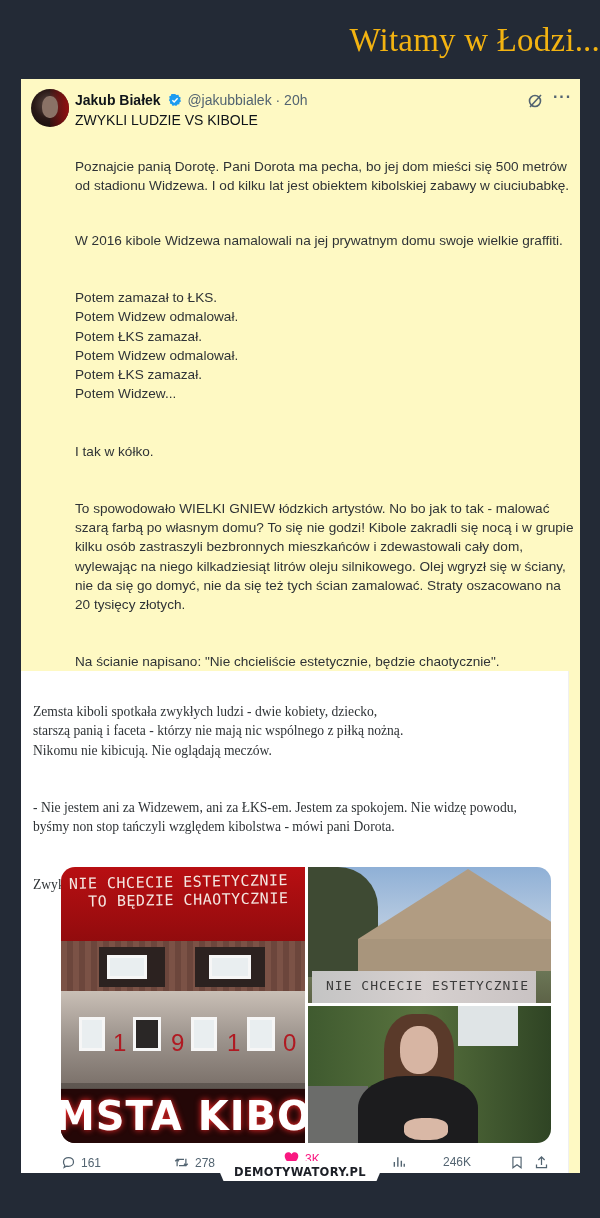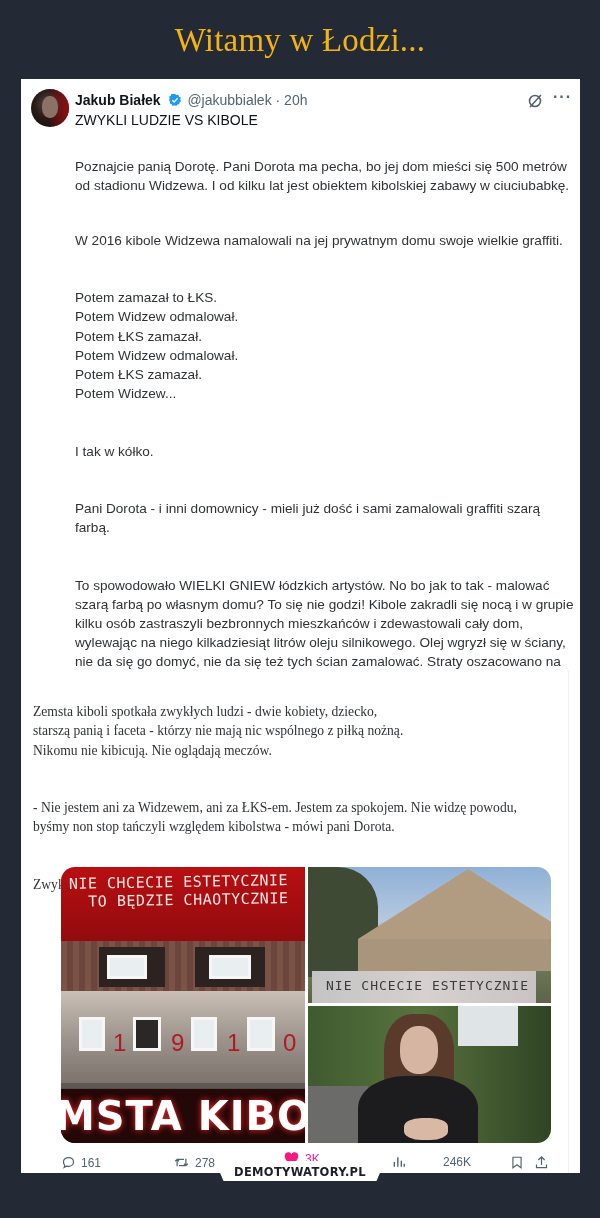--- a/index.html
+++ b/index.html
@@ -1,27 +1,27 @@
 <!DOCTYPE html>
 <html><head>
 <meta charset="utf-8">
 <style>
   * { box-sizing: border-box; margin: 0; padding: 0; }
   html, body { width: 600px; height: 1218px; background: #232a36; overflow: hidden; }
   body { position: relative; font-family: "Liberation Sans", "DejaVu Sans", sans-serif; }
 
   .page-title {
-    position: absolute; left: 0; top: 22px; width: 600px; text-align: center;
+    position: absolute; left: 0; top: 22px; width: 600px; text-align: right;
     font-family: "Liberation Serif", "DejaVu Serif", serif;
     font-size: 33px; color: #f3b311; letter-spacing: 0.2px;
   }
 
   .card {
     position: absolute; left: 21px; top: 79px; width: 559px; height: 1094px;
-    background: #ffffff; overflow: hidden;
+    background: #fef9c3; overflow: hidden;
   }
 
   .avatar {
     position: absolute; left: 10px; top: 10px; width: 38px; height: 38px; border-radius: 50%;
     background: radial-gradient(circle at 45% 40%, #5a4a44 0%, #2a1a18 45%, #0d0808 100%);
     overflow: hidden;
   }
   .avatar .red-half {
     position: absolute; right: 0; top: 0; width: 50%; height: 100%;
     background: linear-gradient(90deg, rgba(120,10,10,0.2), rgba(170,15,15,0.85));
@@ -174,21 +174,20 @@
   <div class="body-text">
     <p>Poznajcie panią Dorotę. Pani Dorota ma pecha, bo jej dom mieści się 500 metrów od stadionu Widzewa. I od kilku lat jest obiektem kibolskiej zabawy w ciuciubabkę.</p>
     <p style="margin-top:16px">W 2016 kibole Widzewa namalowali na jej prywatnym domu swoje wielkie graffiti.</p>
     <p style="margin-top:19px">Potem zamazał to ŁKS.
 Potem Widzew odmalował.
 Potem ŁKS zamazał.
 Potem Widzew odmalował.
 Potem ŁKS zamazał.
 Potem Widzew...</p>
     <p style="margin-top:19px">I tak w kółko.</p>
-    <p style="margin-top:19px">Pani Dorota - i inni domownicy - mieli już dość i sami zamalowali graffiti szarą farbą.</p>
     <p style="margin-top:19px">To spowodowało WIELKI GNIEW łódzkich artystów. No bo jak to tak - malować szarą farbą po własnym domu? To się nie godzi! Kibole zakradli się nocą i w grupie kilku osób zastraszyli bezbronnych mieszkańców i zdewastowali cały dom, wylewając na niego kilkadziesiąt litrów oleju silnikowego. Olej wgryzł się w ściany, nie da się go domyć, nie da się też tych ścian zamalować. Straty oszacowano na 20 tysięcy złotych.</p>
     <p style="margin-top:19px">Na ścianie napisano: "Nie chcieliście estetycznie, będzie chaotycznie".</p>
   </div>
 
   <div class="section2">
     <div class="body-text-2">
       <p>Zemsta kiboli spotkała zwykłych ludzi - dwie kobiety, dziecko,
 starszą panią i faceta - którzy nie mają nic wspólnego z piłką nożną.
 Nikomu nie kibicują. Nie oglądają meczów.</p>
       <p style="margin-top:19px">- Nie jestem ani za Widzewem, ani za ŁKS-em. Jestem za spokojem. Nie widzę powodu, byśmy non stop tańczyli względem kibolstwa - mówi pani Dorota.</p>

